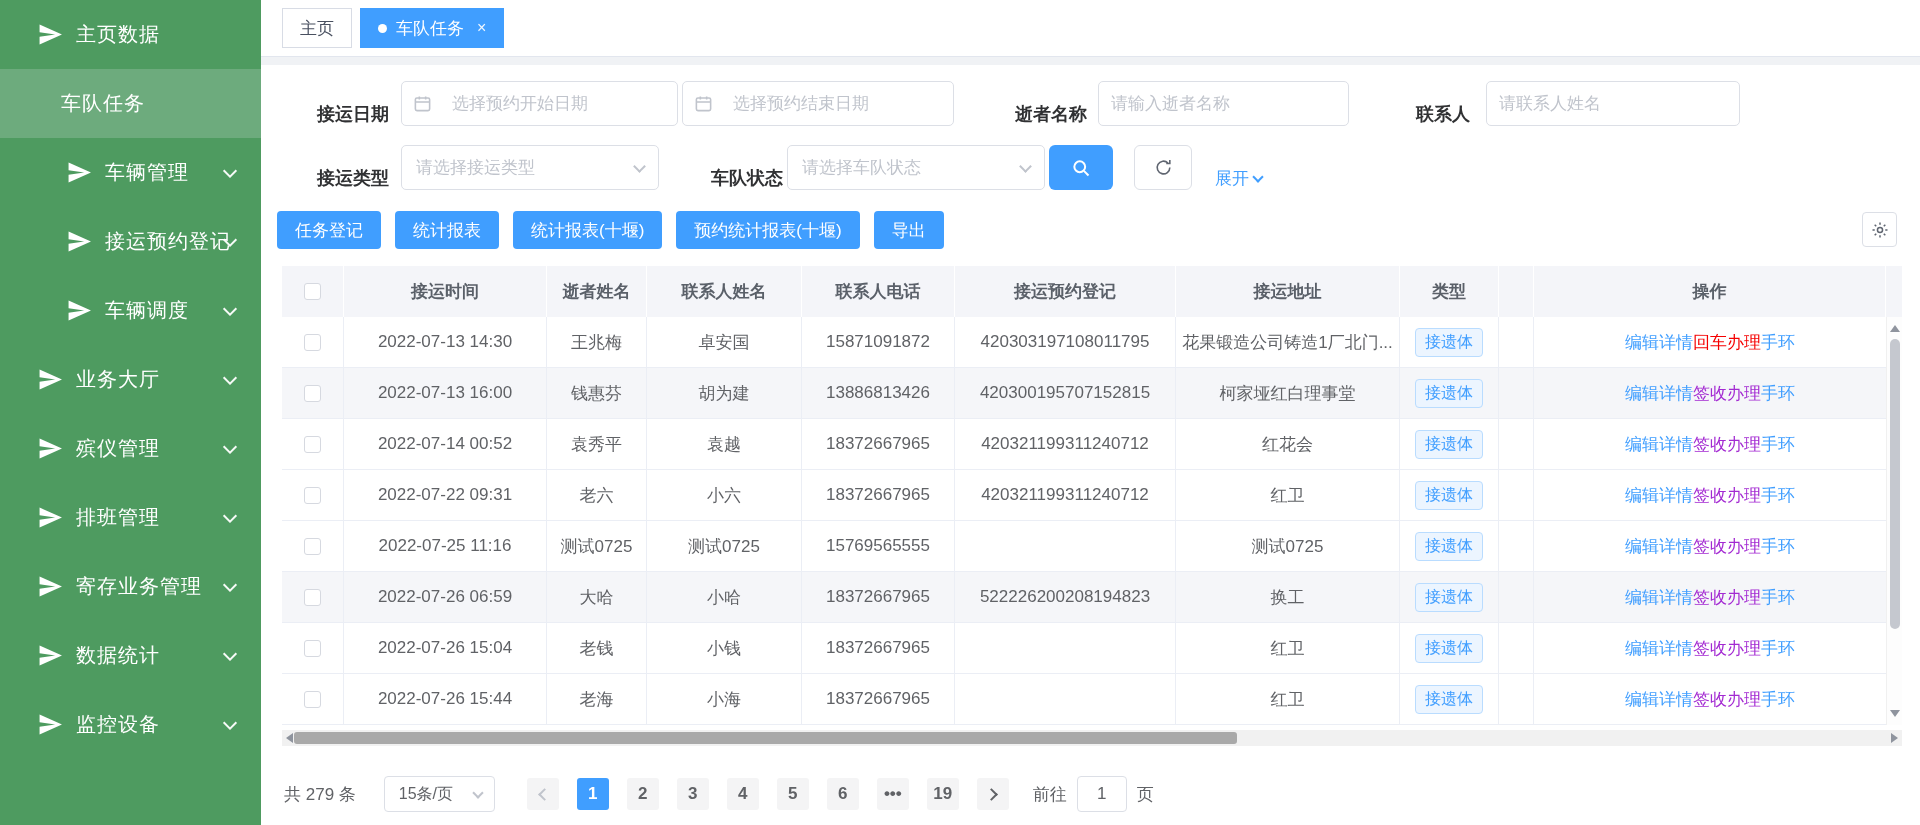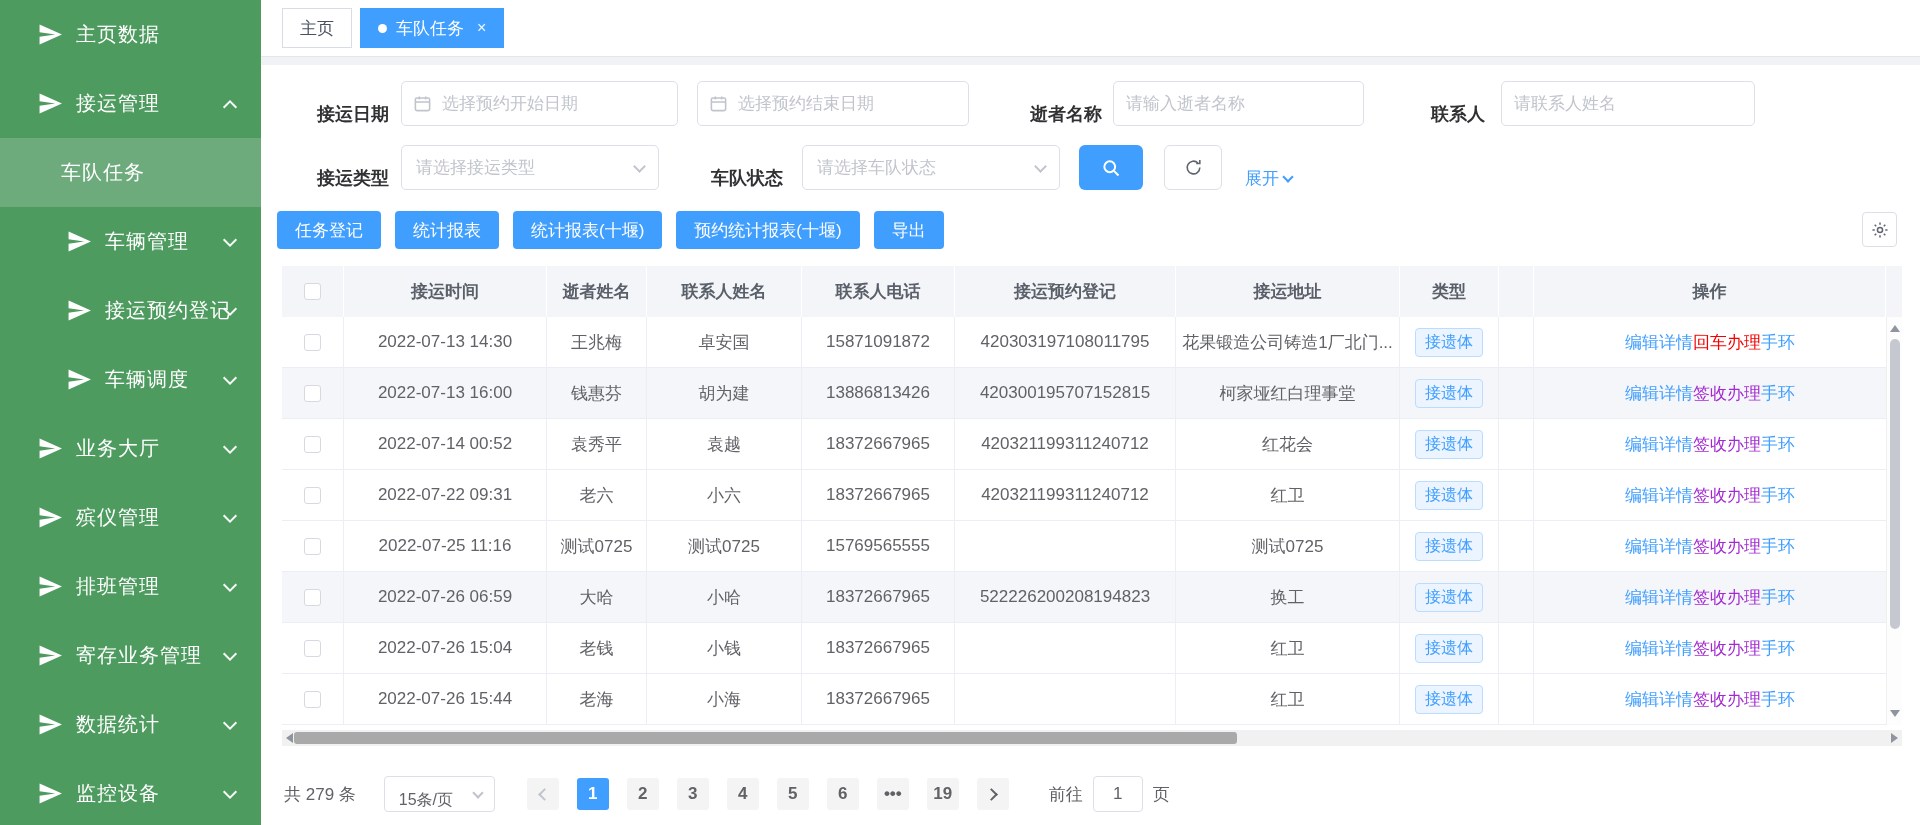--- a/index.html
+++ b/index.html
@@ -44,29 +44,29 @@
   .tab .dot{width:9px;height:9px;border-radius:50%;background:#fff}
   .tab .close{font-size:16px;margin-left:4px;opacity:.92;cursor:pointer}
   .gap-strip{height:8px;background:#f0f2f5}
   .content{flex:1;position:relative;overflow:hidden}
 
   
   .frow{display:flex;align-items:flex-end}
   .frow1{margin-top:16px}
   .frow2{margin-top:19px}
   .flabel{font-size:18px;font-weight:bold;color:#303133;white-space:nowrap}
-  .ml56{margin-left:56px}.ml12{margin-left:12px}.ml14{margin-left:19px}
+  .ml56{margin-left:56px}.ml12{margin-left:12px}.ml14{margin-left:4px}
   .ml61{margin-left:61px}.ml11{margin-left:11px}.ml67{margin-left:67px}
   .ml16{margin-left:16px}.ml52{margin-left:52px}.ml21{margin-left:21px}.ml23{margin-left:23px}
   .inp-wrap{position:relative;height:45px;background:#fff}
   .inp-wrap input{width:100%;height:100%;border:1px solid #dcdfe6;border-radius:5px;
     font-size:17px;color:#606266;padding:0 12px;outline:none;
     font-family:"Liberation Sans","DejaVu Sans",sans-serif}
   .inp-wrap input::placeholder{color:#c0c4cc}
-  .inp-wrap.with-ico input{padding-left:40px}
+  .inp-wrap.with-ico input{padding-left:50px}
   .cal{position:absolute;left:12px;top:13px;width:19px;height:19px;pointer-events:none}
   .w277{width:277px}.w272{width:272px}.w251{width:251px}.w254{width:254px}
   .sel{position:relative;width:258px;height:45px;border:1px solid #dcdfe6;border-radius:5px;
     background:#fff;display:flex;align-items:center;padding:0 30px 0 14px;cursor:pointer}
   .sel .ph{color:#c0c4cc;font-size:17px;white-space:nowrap;overflow:hidden}
   .caret{display:inline-block;width:9px;height:9px;
     border-right:2px solid #c0c4cc;border-bottom:2px solid #c0c4cc;transform:rotate(45deg)}
   .sel .caret{position:absolute;right:14px;top:16px}
   .btn-search{width:64px;height:45px;background:var(--accent);border:none;border-radius:6px;
     display:flex;align-items:center;justify-content:center;cursor:pointer}
@@ -122,64 +122,55 @@
   .h-arrow{position:absolute;top:3px;width:0;height:0;border-top:5px solid transparent;
     border-bottom:5px solid transparent}
   .h-arrow.left{left:4px;border-right:7px solid #8f949e}
   .h-arrow.right{right:4px;border-left:7px solid #8f949e}
   .h-thumb{position:absolute;left:12px;top:2px;width:943px;height:12px;background:#a9a9a9;
     border-radius:3px;cursor:pointer}
 
   
   .pager{display:flex;align-items:center;margin:30px 0 0 23px;font-size:17px;color:#606266}
   .psize{position:relative;width:111px;height:36px;border:1px solid #dcdfe6;border-radius:4px;
-    margin-left:28px;display:flex;align-items:flex-end;padding-left:14px;cursor:pointer;
+    margin-left:28px;display:flex;align-items:center;padding-left:14px;cursor:pointer;
     font-size:16px;color:#606266;background:#fff}
   .psize .caret{position:absolute;right:12px;top:12px;width:8px;height:8px}
   .pg,.pg-nav{min-width:32px;height:32px;border:none;border-radius:3px;background:#f4f4f5;
     color:#606266;font-size:17px;font-weight:bold;cursor:pointer;display:flex;
     align-items:center;justify-content:center;
     font-family:"Liberation Sans","DejaVu Sans",sans-serif}
   .pg{margin-left:18px}
   .pg.active{background:var(--accent);color:#fff}
   .pg-nav.prev{margin-left:32px}
   .pg-nav.next{margin-left:18px}
   .nav-caret{width:9px;height:9px;display:inline-block}
   .nav-caret.left{border-left:2px solid #c0c4cc;border-bottom:2px solid #c0c4cc;
     transform:rotate(45deg);margin-left:3px}
   .nav-caret.right{border-right:2px solid #606266;border-top:2px solid #606266;
     transform:rotate(45deg);margin-right:3px}
-  .goto-label{margin-left:40px}
+  .goto-label{margin-left:24px}
   .goto{width:50px;height:36px;border:1px solid #dcdfe6;border-radius:4px;margin:0 10px;
     text-align:center;font-size:17px;color:#606266;outline:none;
     font-family:"Liberation Sans","DejaVu Sans",sans-serif}
 </style>
 </head>
 <body>
 
 <div class="app">
 
   <aside class="sidebar">
     <div id="sidebar-list">
         <div class="s-item top">
           <span class="plane">
             <svg viewBox="0 0 24 24" fill="#fff">
               <path d="M1.5 21.5 23 12 1.5 2.5l0 7.3L16.5 12 1.5 14.2Z"></path>
             </svg>
           </span>
           <span class="s-label">主页数据</span>
-        </div>
-        <div class="s-item top">
-          <span class="plane">
-            <svg viewBox="0 0 24 24" fill="#fff">
-              <path d="M1.5 21.5 23 12 1.5 2.5l0 7.3L16.5 12 1.5 14.2Z"></path>
-            </svg>
-          </span>
-          <span class="s-label">接运管理</span>
-          <i class="chev up"></i>
         </div>
         <div class="s-item menu active">
           <span class="s-label">车队任务</span>
         </div>
         <div class="s-item sub">
           <span class="plane">
             <svg viewBox="0 0 24 24" fill="#fff">
               <path d="M1.5 21.5 23 12 1.5 2.5l0 7.3L16.5 12 1.5 14.2Z"></path>
             </svg>
           </span>

